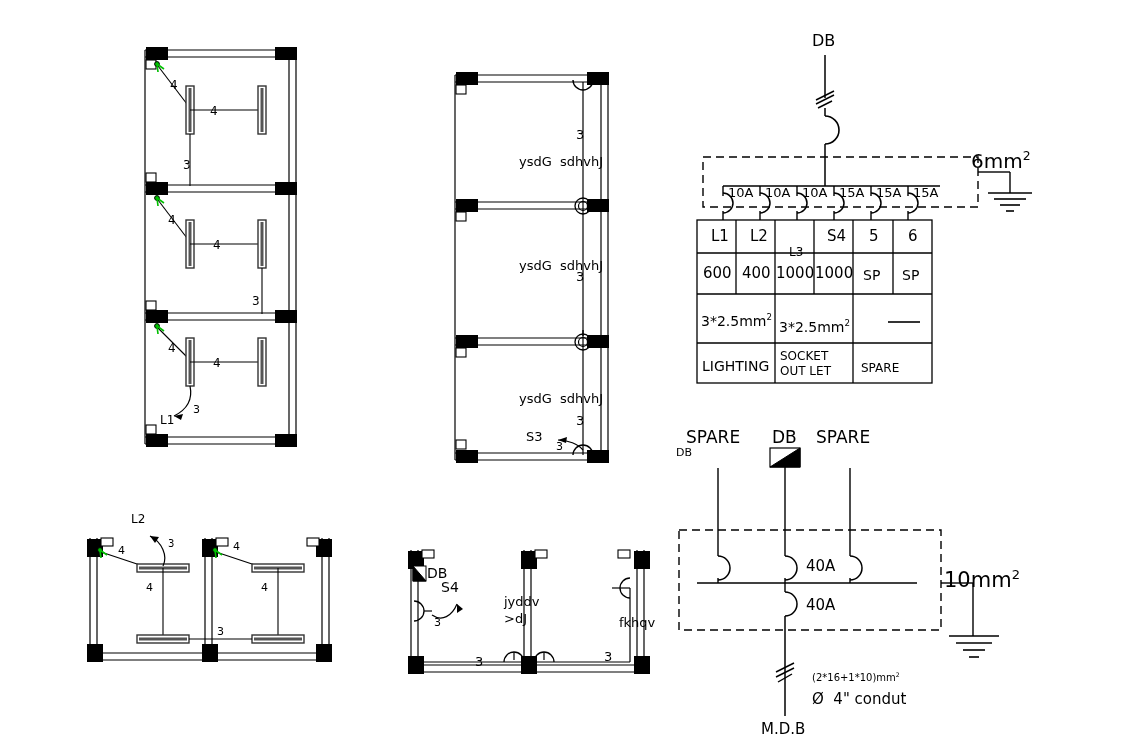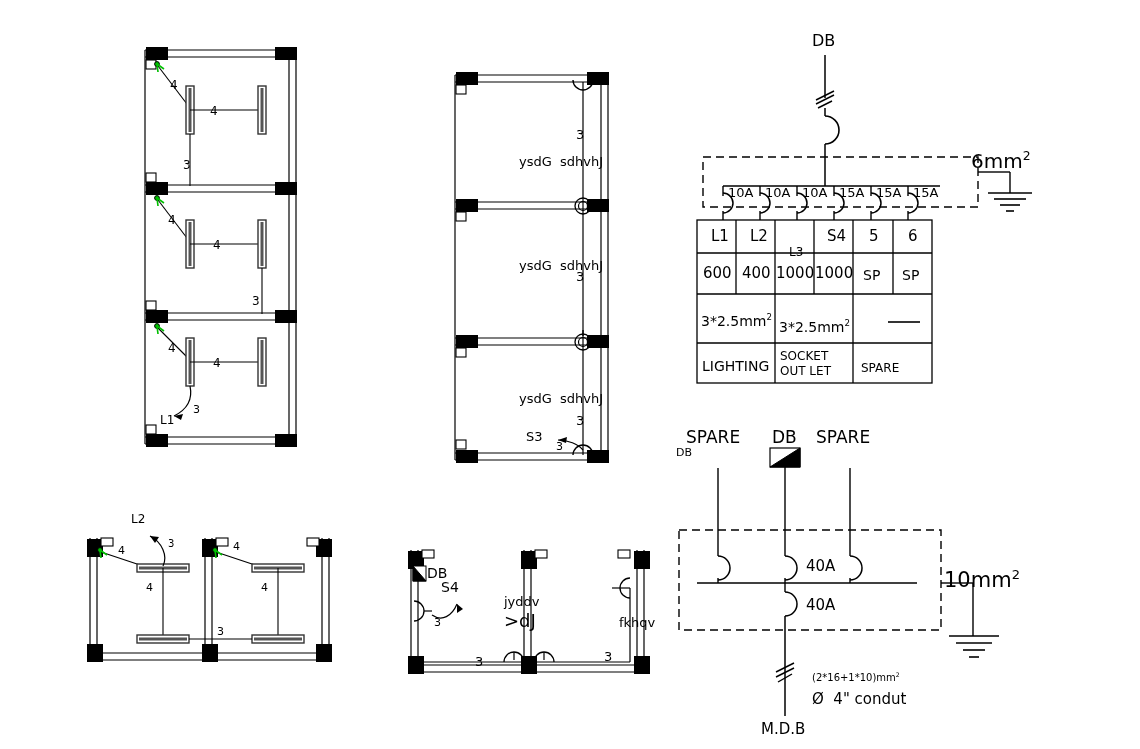--- a/index.html
+++ b/index.html
@@ -371,21 +371,21 @@
 <div class="lbl" style="left:118px;top:545px;font-size:11px;">4</div>
 <div class="lbl" style="left:146px;top:582px;font-size:11px;">4</div>
 <div class="lbl" style="left:233px;top:541px;font-size:11px;">4</div>
 <div class="lbl" style="left:261px;top:582px;font-size:11px;">4</div>
 <div class="lbl" style="left:217px;top:626px;font-size:11px;">3</div>
 
 <div class="lbl" style="left:427px;top:566px;font-size:14px;">DB</div>
 <div class="lbl" style="left:441px;top:580px;font-size:14px;">S4</div>
 <div class="lbl" style="left:434px;top:617px;font-size:11px;">3</div>
 <div class="lbl" style="left:504px;top:595px;font-size:13px;">jyddv</div>
-<div class="lbl" style="left:504px;top:612px;font-size:18px;">&gt;dJ</div>
+<div class="lbl" style="left:504px;top:612px;font-size:13px;">&gt;dJ</div>
 <div class="lbl" style="left:619px;top:616px;font-size:13px;">fkhqv</div>
 <div class="lbl" style="left:475px;top:655px;font-size:13px;">3</div>
 <div class="lbl" style="left:604px;top:650px;font-size:13px;">3</div>
 
 <div class="lbl" style="left:812px;top:33px;font-size:16px;">DB</div>
 <div class="lbl" style="left:971px;top:150px;font-size:20px;"><span>6mm</span><span class="sup">2</span></div>
 
 <div class="lbl" style="left:728px;top:186px;font-size:13px;">10A</div>
 <div class="lbl" style="left:765px;top:186px;font-size:13px;">10A</div>
 <div class="lbl" style="left:802px;top:186px;font-size:13px;">10A</div>

